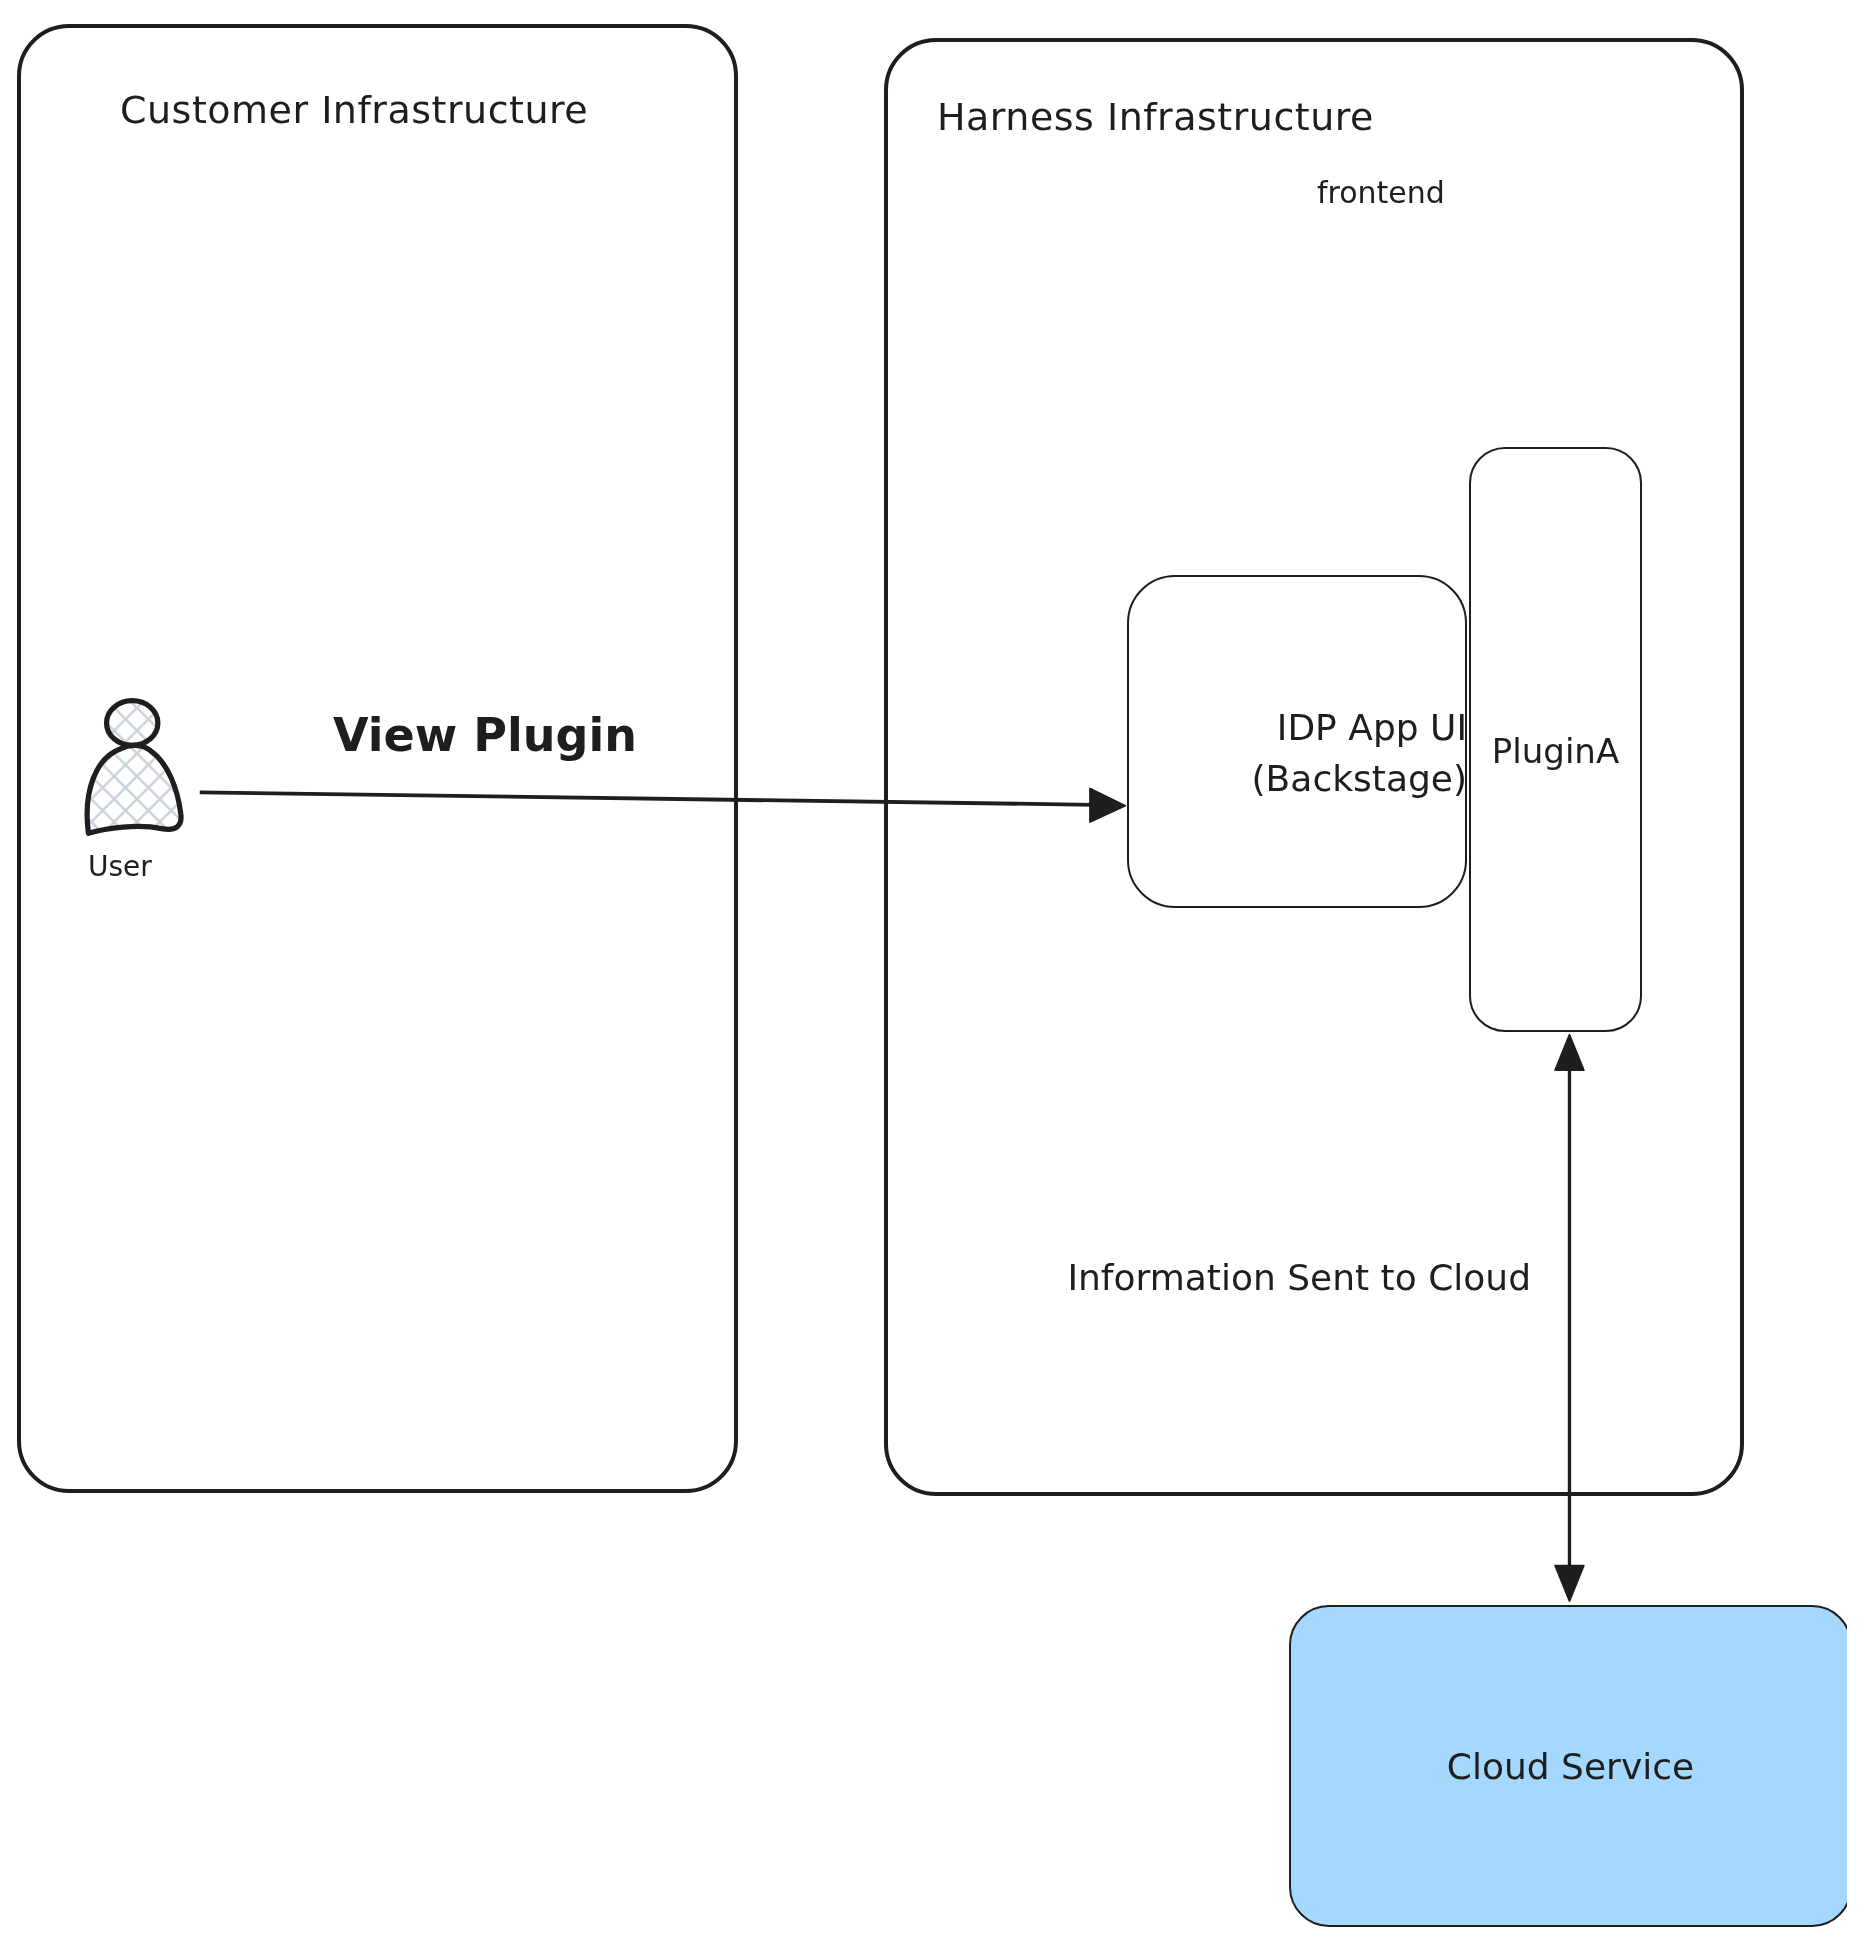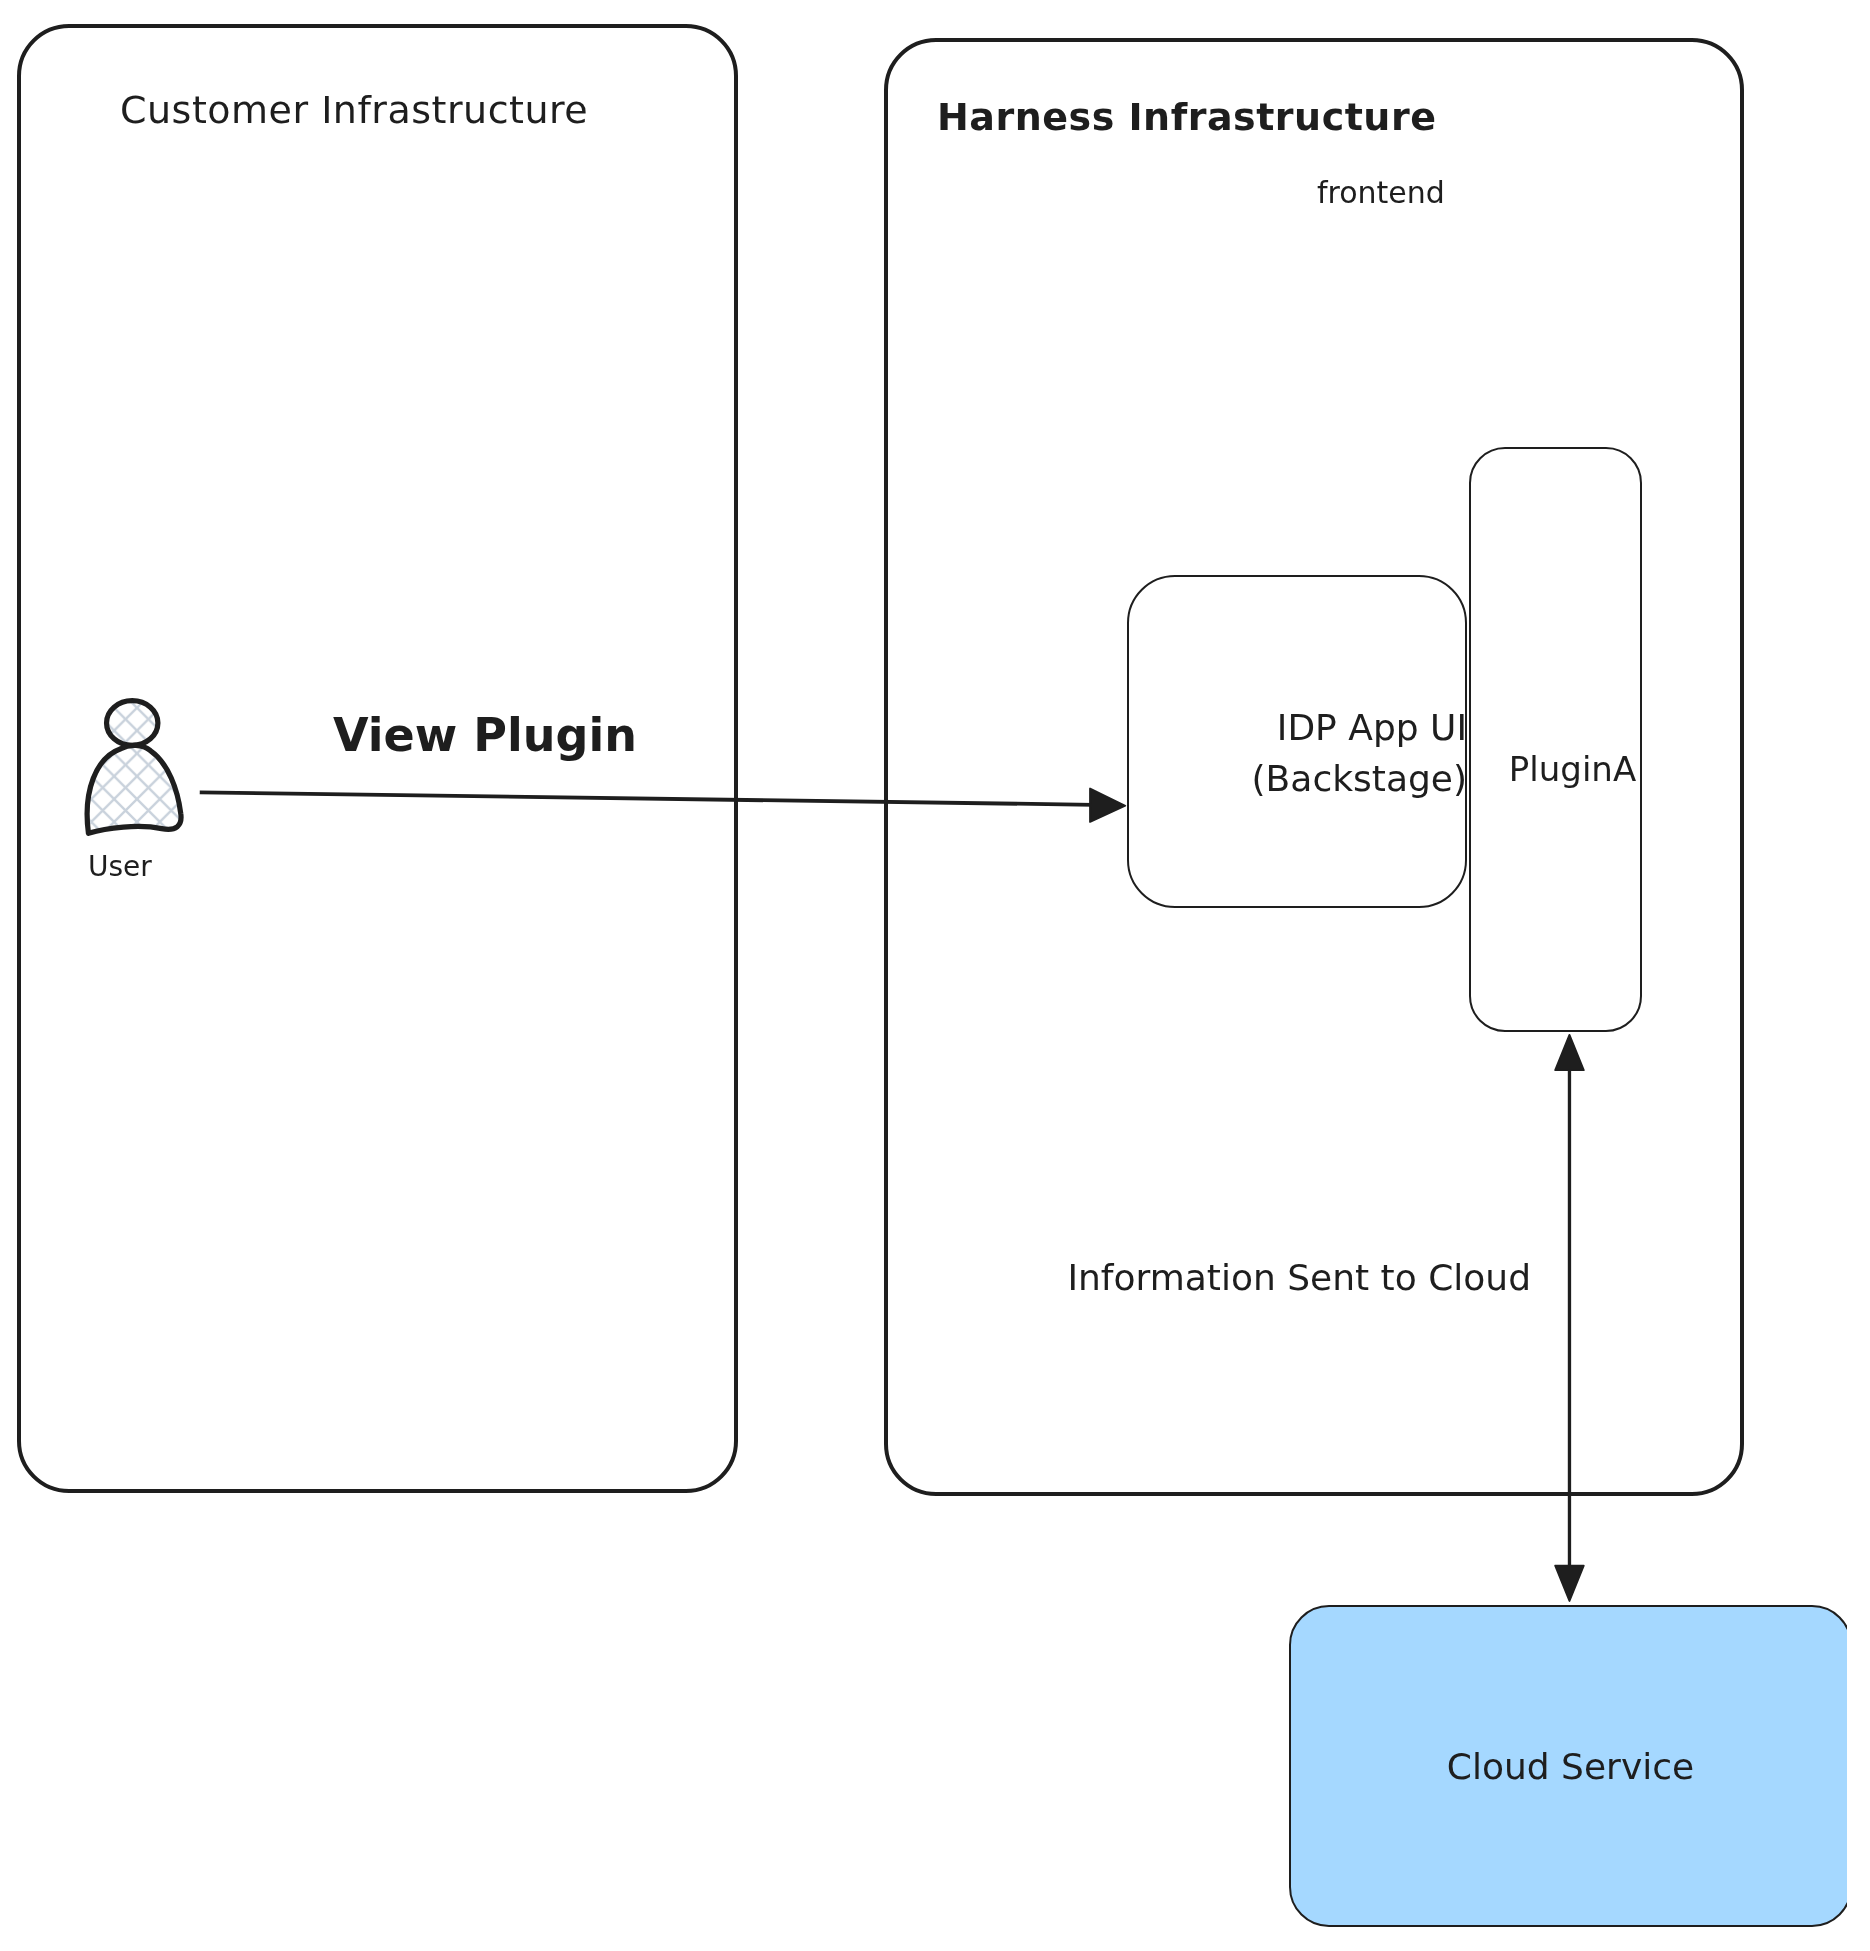--- a/index.html
+++ b/index.html
@@ -31,39 +31,39 @@
     color: #1e1e1e;
     white-space: nowrap;
   }
   .container-title {
     font-size: 38px;
     letter-spacing: 0.5px;
   }
   #customer-box   { left: 17px;  top: 24px;  width: 721px;  height: 1469px; }
   #harness-box    { left: 884px; top: 38px;  width: 860px;  height: 1458px; }
   #customer-title { left: 120px; top: 88px; }
-  #harness-title  { left: 937px; top: 95px; font-weight: bold; }
+  #harness-title  { left: 937px; top: 95px; }
   #frontend-label { left: 1317px; top: 175px; font-size: 30px; }
 
   #idp-box {
     left: 1127px; top: 575px; width: 340px; height: 333px;
     border-radius: 48px;
   }
   #idp-label {
     left: 1127px; top: 702px; width: 340px;
     font-size: 36px; line-height: 51px; text-align: right;
     white-space: normal;
   }
   #plugina-box {
     left: 1469px; top: 447px; width: 173px; height: 585px;
     border-radius: 36px;
   }
   #plugina-label {
-    left: 1469px; top: 749px; width: 173px;
-    font-size: 34px; text-align: center; padding-left: 17px;
+    left: 1469px; top: 731px; width: 173px;
+    font-size: 34px; text-align: center;
   }
   #cloud-box {
     left: 1289px; top: 1605px; width: 563px; height: 322px;
     border: 2.9px solid #1e1e1e;
     border-radius: 40px;
     background: #a5d8ff;
   }
   #cloud-label {
     left: 1289px; top: 1746px; width: 563px;
     font-size: 36px; text-align: center;

